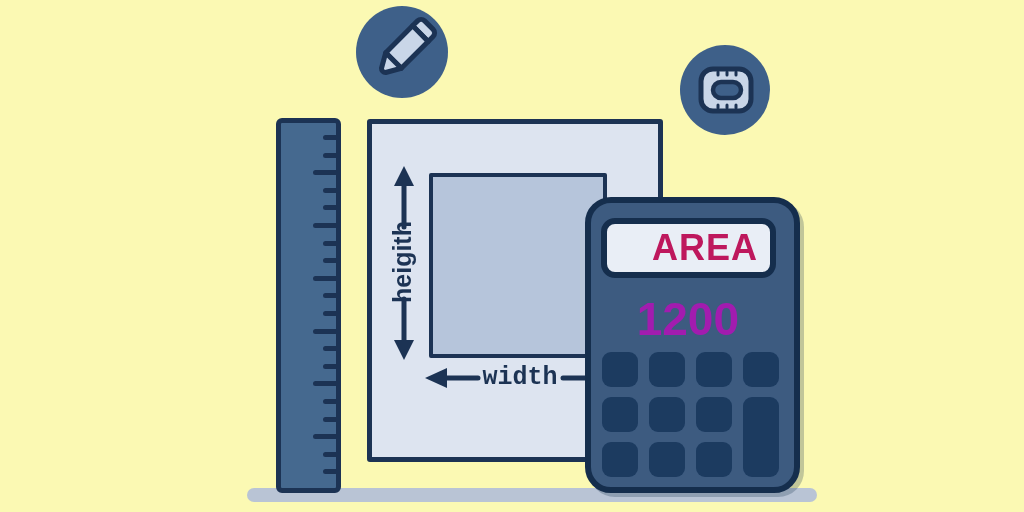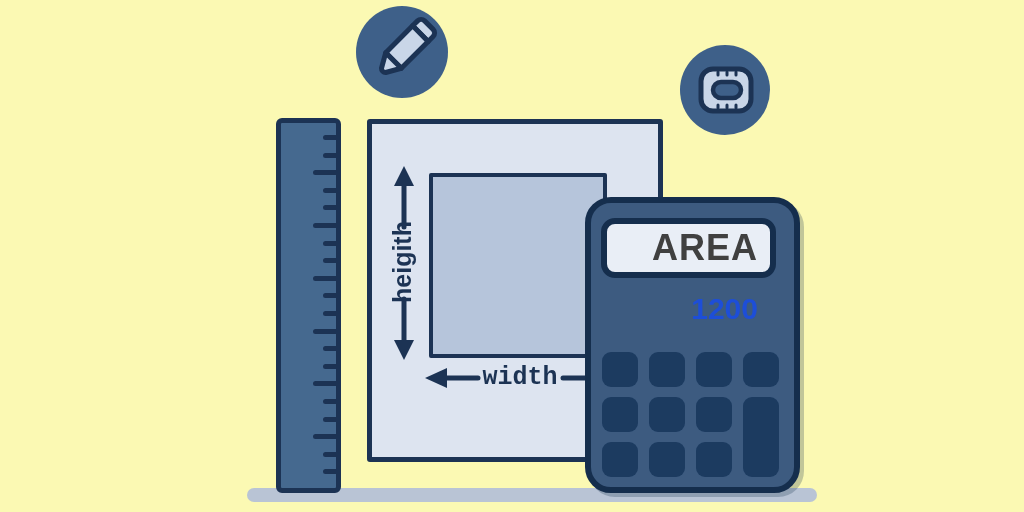--- a/index.html
+++ b/index.html
@@ -29,23 +29,23 @@
   .w-label{left:520px;top:377px;transform:translate(-50%,-50%);font-family:Liberation Mono, monospace;}
 
   svg.arrows{position:absolute;left:0;top:0;pointer-events:none;}
 
   
   .calc{left:585px;top:197px;width:215px;height:296px;background:#3d5b80;
         border:6px solid #152e4d;border-radius:26px;box-shadow:4px 4px 0 rgba(21,46,77,0.25);}
   .display{left:601px;top:218px;width:175px;height:60px;background:#e9eef6;
            border:6px solid #152e4d;border-radius:14px;display:flex;align-items:center;
            justify-content:flex-end;padding-right:12px;font-size:36px;font-weight:bold;
-           color:#404040;letter-spacing:1px;}
-  .result{left:591px;top:292px;width:185px;text-align:right;padding-right:18px;
-          font-size:30px;font-weight:bold;color:#1d4ed8;}
+           color:#be185d;letter-spacing:1px;}
+  .result{left:572px;top:292px;width:185px;text-align:right;padding-right:18px;
+          font-size:46px;font-weight:bold;color:#a21caf;}
   .keypad{left:602px;top:352px;display:grid;grid-template-columns:repeat(4,36px);
           grid-template-rows:repeat(3,35px);column-gap:11px;row-gap:10px;}
   .calc-btn{background:#1c3b60;border-radius:9px;}
   .calc-btn.tall{grid-column:4;grid-row:2 / span 2;}
 
   
   .badge{border-radius:50%;background:#3e6089;}
   .badge.pencil{left:356px;top:6px;width:92px;height:92px;}
   .badge.eraser{left:680px;top:45px;width:90px;height:90px;}
 </style>

